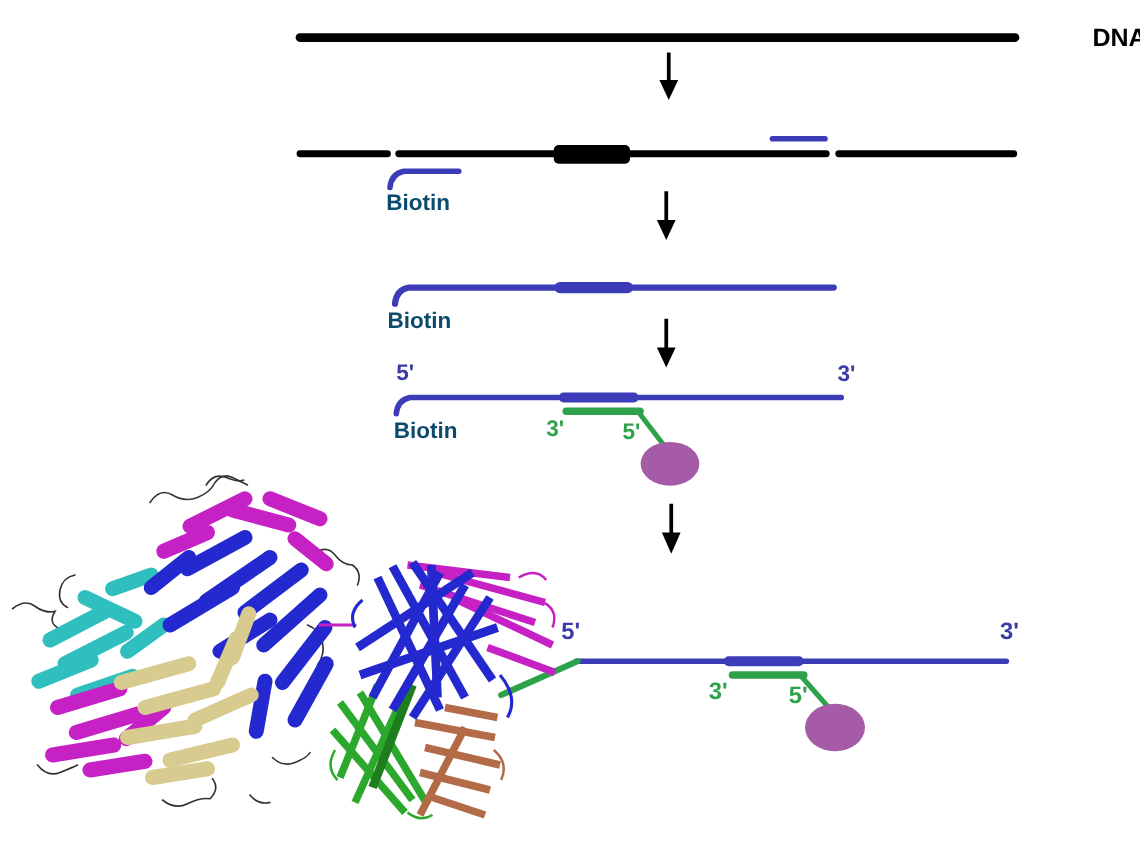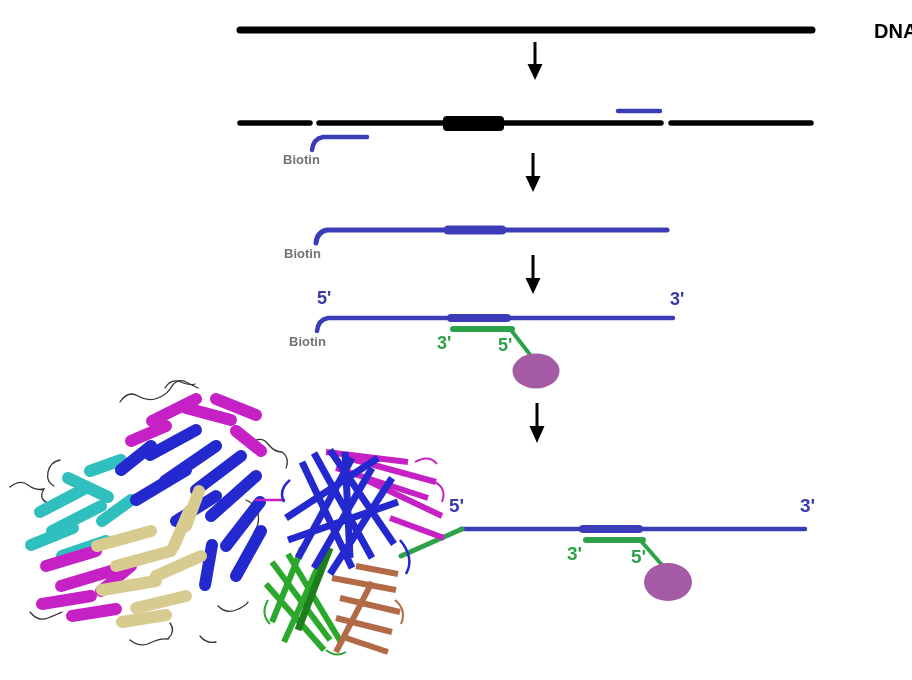--- a/index.html
+++ b/index.html
@@ -3,21 +3,21 @@
 <meta charset="utf-8">
 <style>
   html,body{margin:0;padding:0;background:#ffffff;}
   .canvas{
     position:relative;width:912px;height:680px;background:#ffffff;
     font-family:"Liberation Sans",sans-serif;overflow:hidden;
   }
   .canvas svg{position:absolute;left:0;top:0;}
   .lbl{position:absolute;font-weight:bold;line-height:1;white-space:pre;}
   .lbl-black{color:#000000;font-size:20px;}
-  .lbl-blue{color:#737373;font-size:13px;}
+  .lbl-blue{color:#0c4a6e;font-size:18px;margin-left:26px;}
   .prime-blue{color:#3A3AA8;font-size:18px;}
   .prime-blue-lg{color:#3A3AA8;font-size:19px;}
   .prime-green{color:#2EA24B;font-size:18px;}
   .prime-green-lg{color:#2EA24B;font-size:19px;}
 </style>
 </head>
 <body>
 
 <div class="canvas">
   <svg width="912" height="680" viewBox="0 0 912 680">

